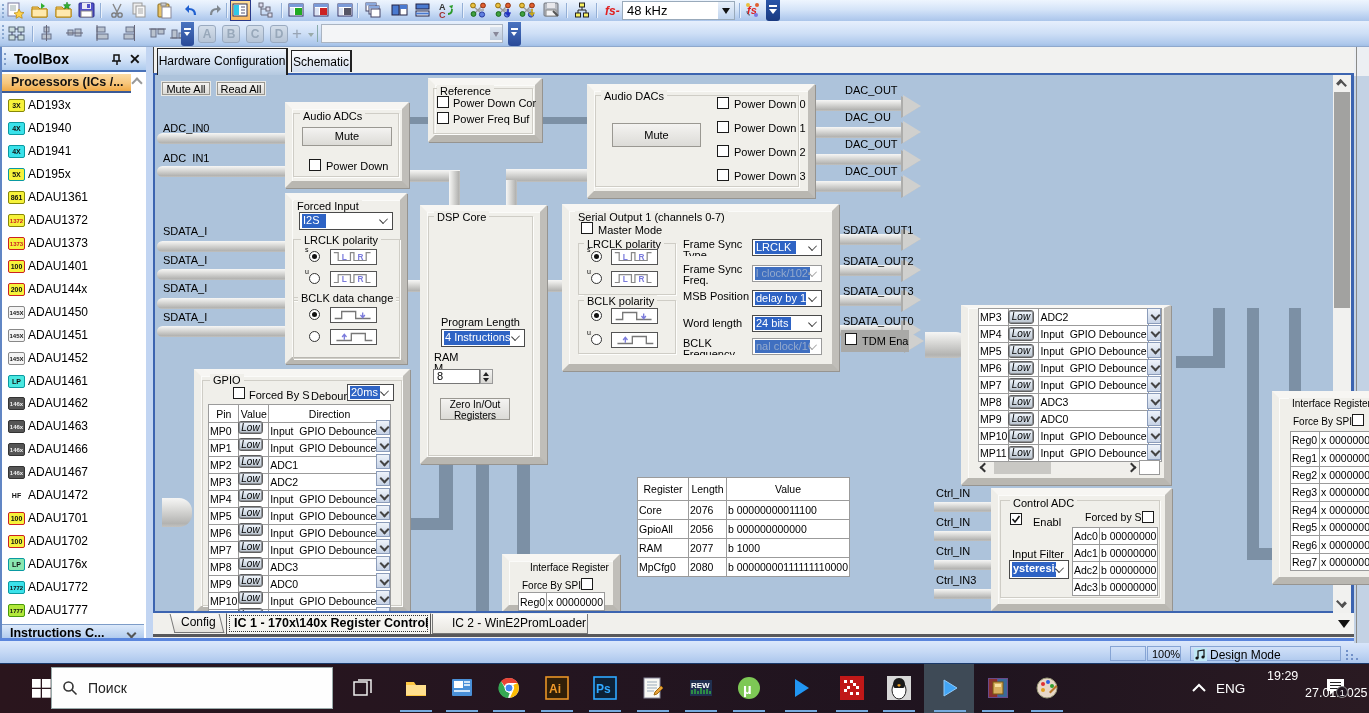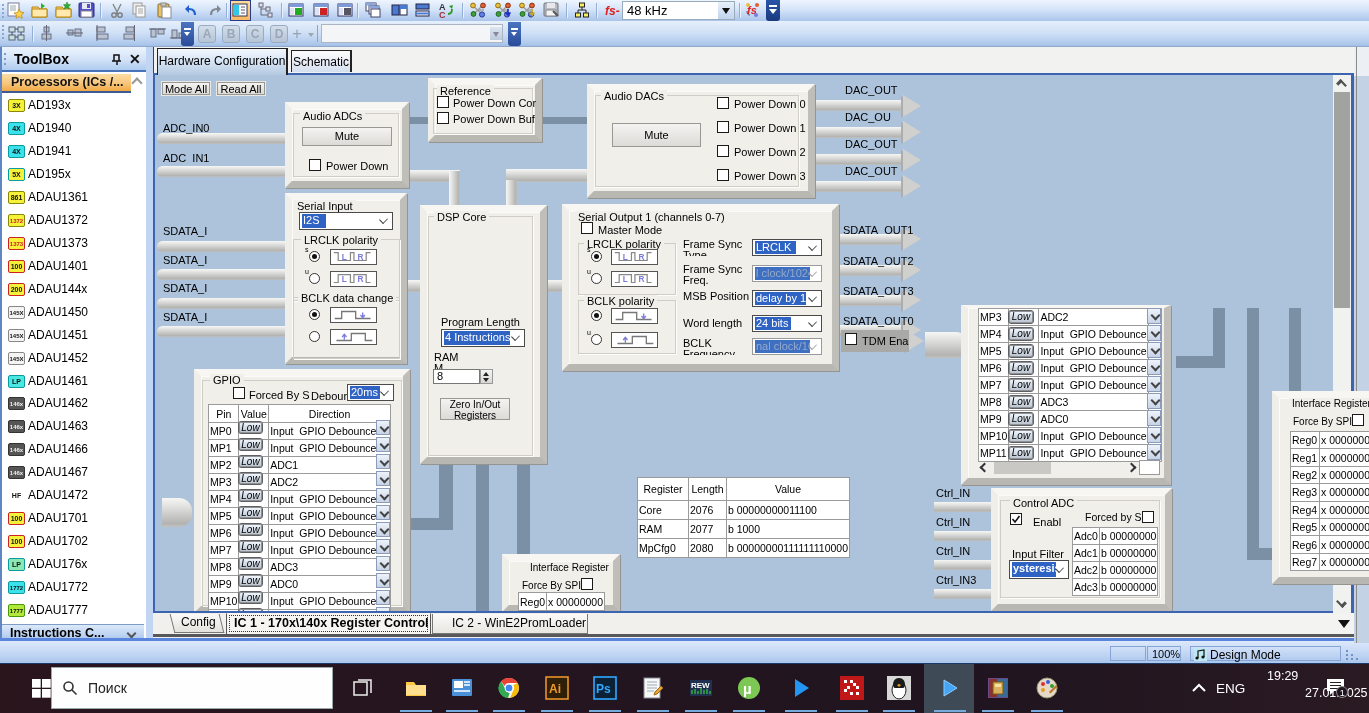--- a/index.html
+++ b/index.html
@@ -441,49 +441,49 @@
 <div class="pinlab" style="left:936px;top:487px">Ctrl_IN</div>
 <div class="tube" style="left:934px;top:502px;width:63px;height:10px;border-radius:6px 0 0 6px;border-radius:0 6px 6px 0"></div>
 <div class="pinlab" style="left:936px;top:516px">Ctrl_IN</div>
 <div class="tube" style="left:934px;top:531px;width:63px;height:10px;border-radius:6px 0 0 6px;border-radius:0 6px 6px 0"></div>
 <div class="pinlab" style="left:936px;top:545px">Ctrl_IN</div>
 <div class="tube" style="left:934px;top:560px;width:63px;height:10px;border-radius:6px 0 0 6px;border-radius:0 6px 6px 0"></div>
 <div class="pinlab" style="left:936px;top:574px">Ctrl_IN3</div>
 <div class="tube" style="left:934px;top:589px;width:63px;height:10px;border-radius:6px 0 0 6px;border-radius:0 6px 6px 0"></div>
 <div class="tube" style="left:1005px;top:603px;width:80px;height:10px;"></div>
 <div class="arrow" style="left:1083px;top:600px"></div>
-<div class="btn" style="left:162px;top:82px;width:48px;height:13px;font-size:11px;line-height:12px;box-shadow:0 0 0 1px #e8e8e4">Mode All</div>
+<div class="btn" style="left:162px;top:82px;width:48px;height:13px;font-size:11px;line-height:12px;box-shadow:0 0 0 1px #e8e8e4">Mute All</div>
 <div class="btn" style="left:217px;top:82px;width:48px;height:13px;font-size:11px;line-height:12px;box-shadow:0 0 0 1px #e8e8e4">Read All</div>
 <div class="panel" style="left:285px;top:102px;width:124px;height:86px"></div>
 <div class="glab" style="left:300px;top:110px">Audio ADCs</div>
 <div class="grp" style="left:293px;top:113px;width:106px;height:64px"></div>
 <div class="btn" style="left:302px;top:127px;width:90px;height:19px;font-size:11px;line-height:17px">Mute</div>
 <div class="cbox" style="left:309px;top:159px"></div>
 <div class="lab" style="left:326px;top:160px;font-size:11px;z-index:8;">Power Down</div>
 <div class="panel" style="left:428px;top:78px;width:114px;height:64px"></div>
 <div class="glab" style="left:437px;top:85px">Reference</div>
 <div class="grp" style="left:433px;top:88px;width:100px;height:46px"></div>
 <div class="cbox" style="left:437px;top:96px"></div>
 <div class="lab" style="left:453px;top:97px;font-size:11px;z-index:8;">Power Down Cor</div>
 <div class="cbox" style="left:437px;top:112px"></div>
-<div class="lab" style="left:453px;top:113px;font-size:11px;z-index:8;">Power Down Buf</div>
+<div class="lab" style="left:453px;top:113px;font-size:11px;z-index:8;">Power Freq Buf</div>
 <div class="panel" style="left:587px;top:84px;width:228px;height:114px"></div>
 <div class="glab" style="left:601px;top:90px">Audio DACs</div>
 <div class="grp" style="left:595px;top:95px;width:204px;height:92px"></div>
 <div class="btn" style="left:612px;top:123px;width:89px;height:24px;font-size:11px;line-height:22px">Mute</div>
 <div class="cbox" style="left:717px;top:97px"></div>
 <div class="lab" style="left:734px;top:98px;font-size:11px;z-index:8;">Power Down 0</div>
 <div class="cbox" style="left:717px;top:121px"></div>
 <div class="lab" style="left:734px;top:122px;font-size:11px;z-index:8;">Power Down 1</div>
 <div class="cbox" style="left:717px;top:145px"></div>
 <div class="lab" style="left:734px;top:146px;font-size:11px;z-index:8;">Power Down 2</div>
 <div class="cbox" style="left:717px;top:169px"></div>
 <div class="lab" style="left:734px;top:170px;font-size:11px;z-index:8;">Power Down 3</div>
 <div class="panel" style="left:285px;top:193px;width:122px;height:171px"></div>
-<div class="glab" style="left:294px;top:200px">Serial Input</div>
+<div class="glab" style="left:294px;top:200px">Forced Input</div>
 <div class="combo" style="left:299px;top:212px;width:94px;height:18px">
       <span class="sel" style="width:24px;">I2S</span>
     </div>
 <div class="chev" style="left:380px;top:216px"></div>
 <div class="grp" style="left:293px;top:239px;width:107px;height:62px"></div>
 <div class="glab" style="left:301px;top:234px">LRCLK polarity</div>
 <div class="radio sel" style="left:309px;top:251px"></div>
 <div class="radio" style="left:309px;top:273px"></div>
 <div class="lab" style="left:305px;top:246px;font-size:7px;z-index:8;">s</div>
 <div class="lab" style="left:305px;top:268px;font-size:7px;z-index:8;">u</div>
@@ -694,20 +694,25 @@
           <td style="width:58px;text-align:center">Register</td>
           <td style="width:40px;text-align:center">Length</td>
           <td style="width:111px;text-align:center">Value</td>
         </tr>
 <tr style="height:19px">
           <td>Core</td>
           <td>2076</td>
           <td>b 00000000011100</td>
         </tr>
 <tr style="height:19px">
+          <td>GpioAll</td>
+          <td>2056</td>
+          <td>b 000000000000</td>
+        </tr>
+<tr style="height:19px">
           <td>RAM</td>
           <td>2077</td>
           <td>b 1000</td>
         </tr>
 <tr style="height:19px">
           <td>MpCfg0</td>
           <td>2080</td>
           <td>b 00000000111111110000</td>
         </tr>
 </tbody>

